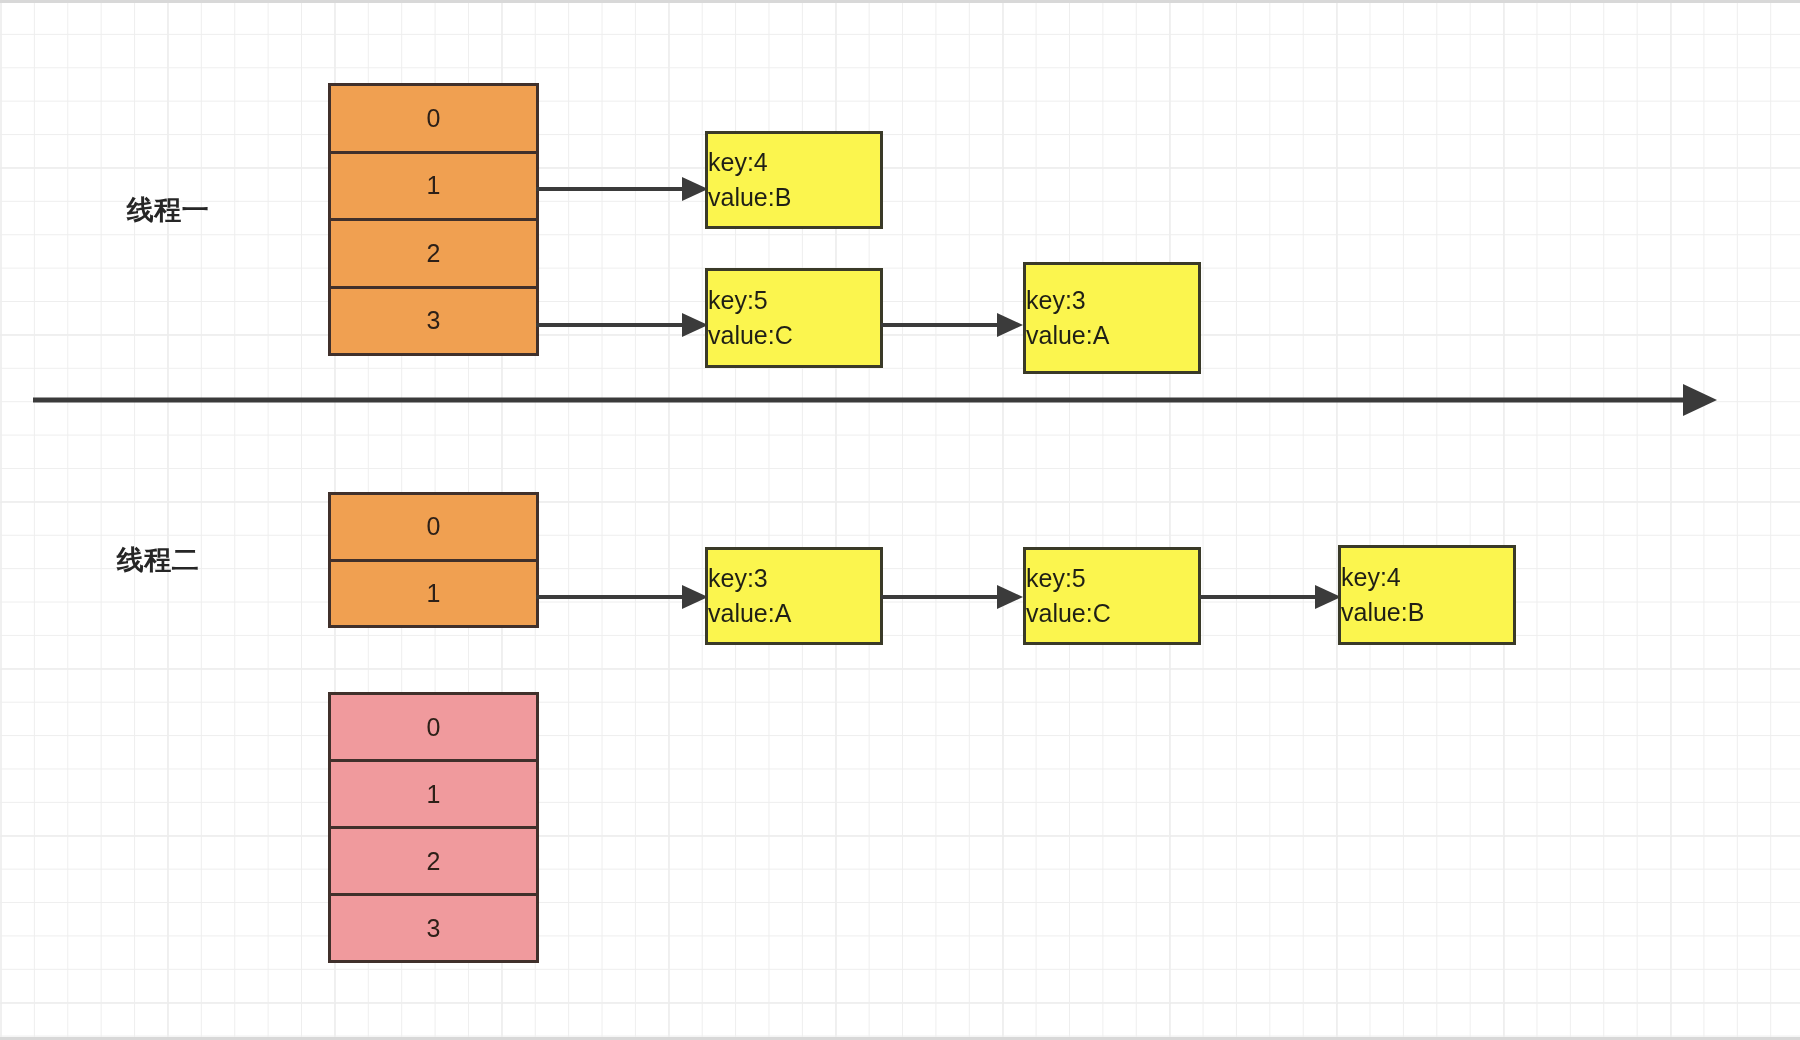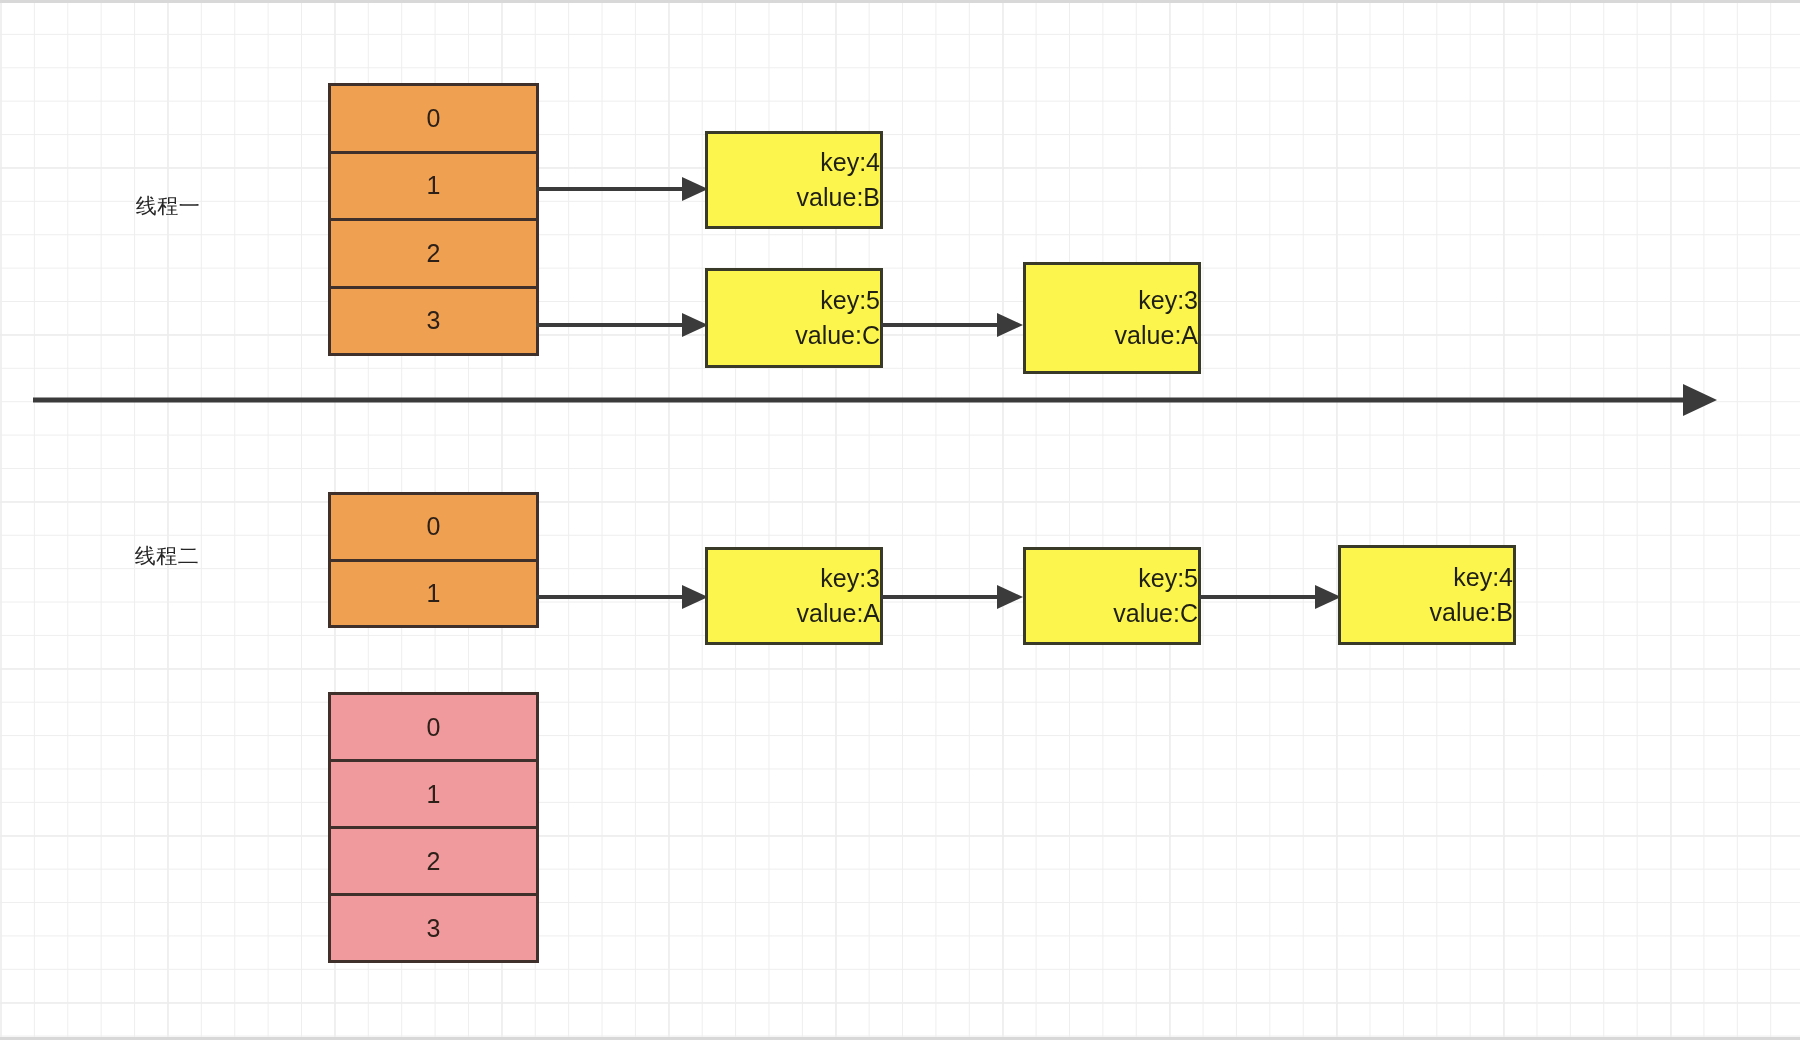--- a/index.html
+++ b/index.html
@@ -34,22 +34,22 @@
     width: 1800px;
     height: 3px;
     background: #d8d8d8;
   }
   #top-rule { top: 0; }
   #bottom-rule { bottom: 0; }
 
   .lbl {
     position: absolute;
     color: #262626;
-    font-size: 21px;
-    font-weight: normal;
+    font-size: 27px;
+    font-weight: bold;
     line-height: 1.35;
     white-space: pre-line;
     text-align: center;
     letter-spacing: 0.5px;
   }
 
   .array {
     position: absolute;
     box-sizing: border-box;
     border: 3px solid #40302b;
@@ -72,21 +72,21 @@
   .array.pink { background: #f09a9d; }
   .array.pink .cell { background: #f09a9d; }
 
   .node {
     position: absolute;
     box-sizing: border-box;
     background: #fbf54e;
     border: 3px solid #3a3a28;
     display: flex;
     flex-direction: column;
-    align-items: flex-end;
+    align-items: flex-start;
     justify-content: center;
     font-size: 25px;
     color: #1f1f16;
     line-height: 1.42;
   }
   .node .ln { display: block; }
 
   .arrow-svg {
     position: absolute;
     overflow: visible;
@@ -138,21 +138,21 @@
   <div class="node" style="left:1023px; top:262px; width:178px; height:112px;">
     <span class="ln">key:3</span>
     <span class="ln">value:A</span>
   </div>
 
   <svg class="arrow-svg" style="left:33px; top:380px; width:1685px; height:40px;" viewBox="0 0 1685 40">
     <line x1="0" y1="20" x2="1652" y2="20" stroke="#3B3B3B" stroke-width="5"></line>
     <polygon points="1650,4 1684,20 1650,36" fill="#3B3B3B"></polygon>
   </svg>
 
-  <div class="lbl" style="left:77px; top:542px; width:180px;">线程二</div>
+  <div class="lbl" style="left:68px; top:542px; width:180px;">线程二</div>
 
   <div class="array orange" style="left:328px; top:492px; width:211px; height:136px;">
     <div class="cell">0</div>
     <div class="cell">1</div>
   </div>
 
   <svg class="arrow-svg" style="left:536px; top:578px; width:174px; height:38px;" viewBox="0 0 174 38">
     <line x1="0" y1="19" x2="148" y2="19" stroke="#3B3B3B" stroke-width="4"></line>
     <polygon points="146,7 172,19 146,31" fill="#3B3B3B"></polygon>
   </svg>

